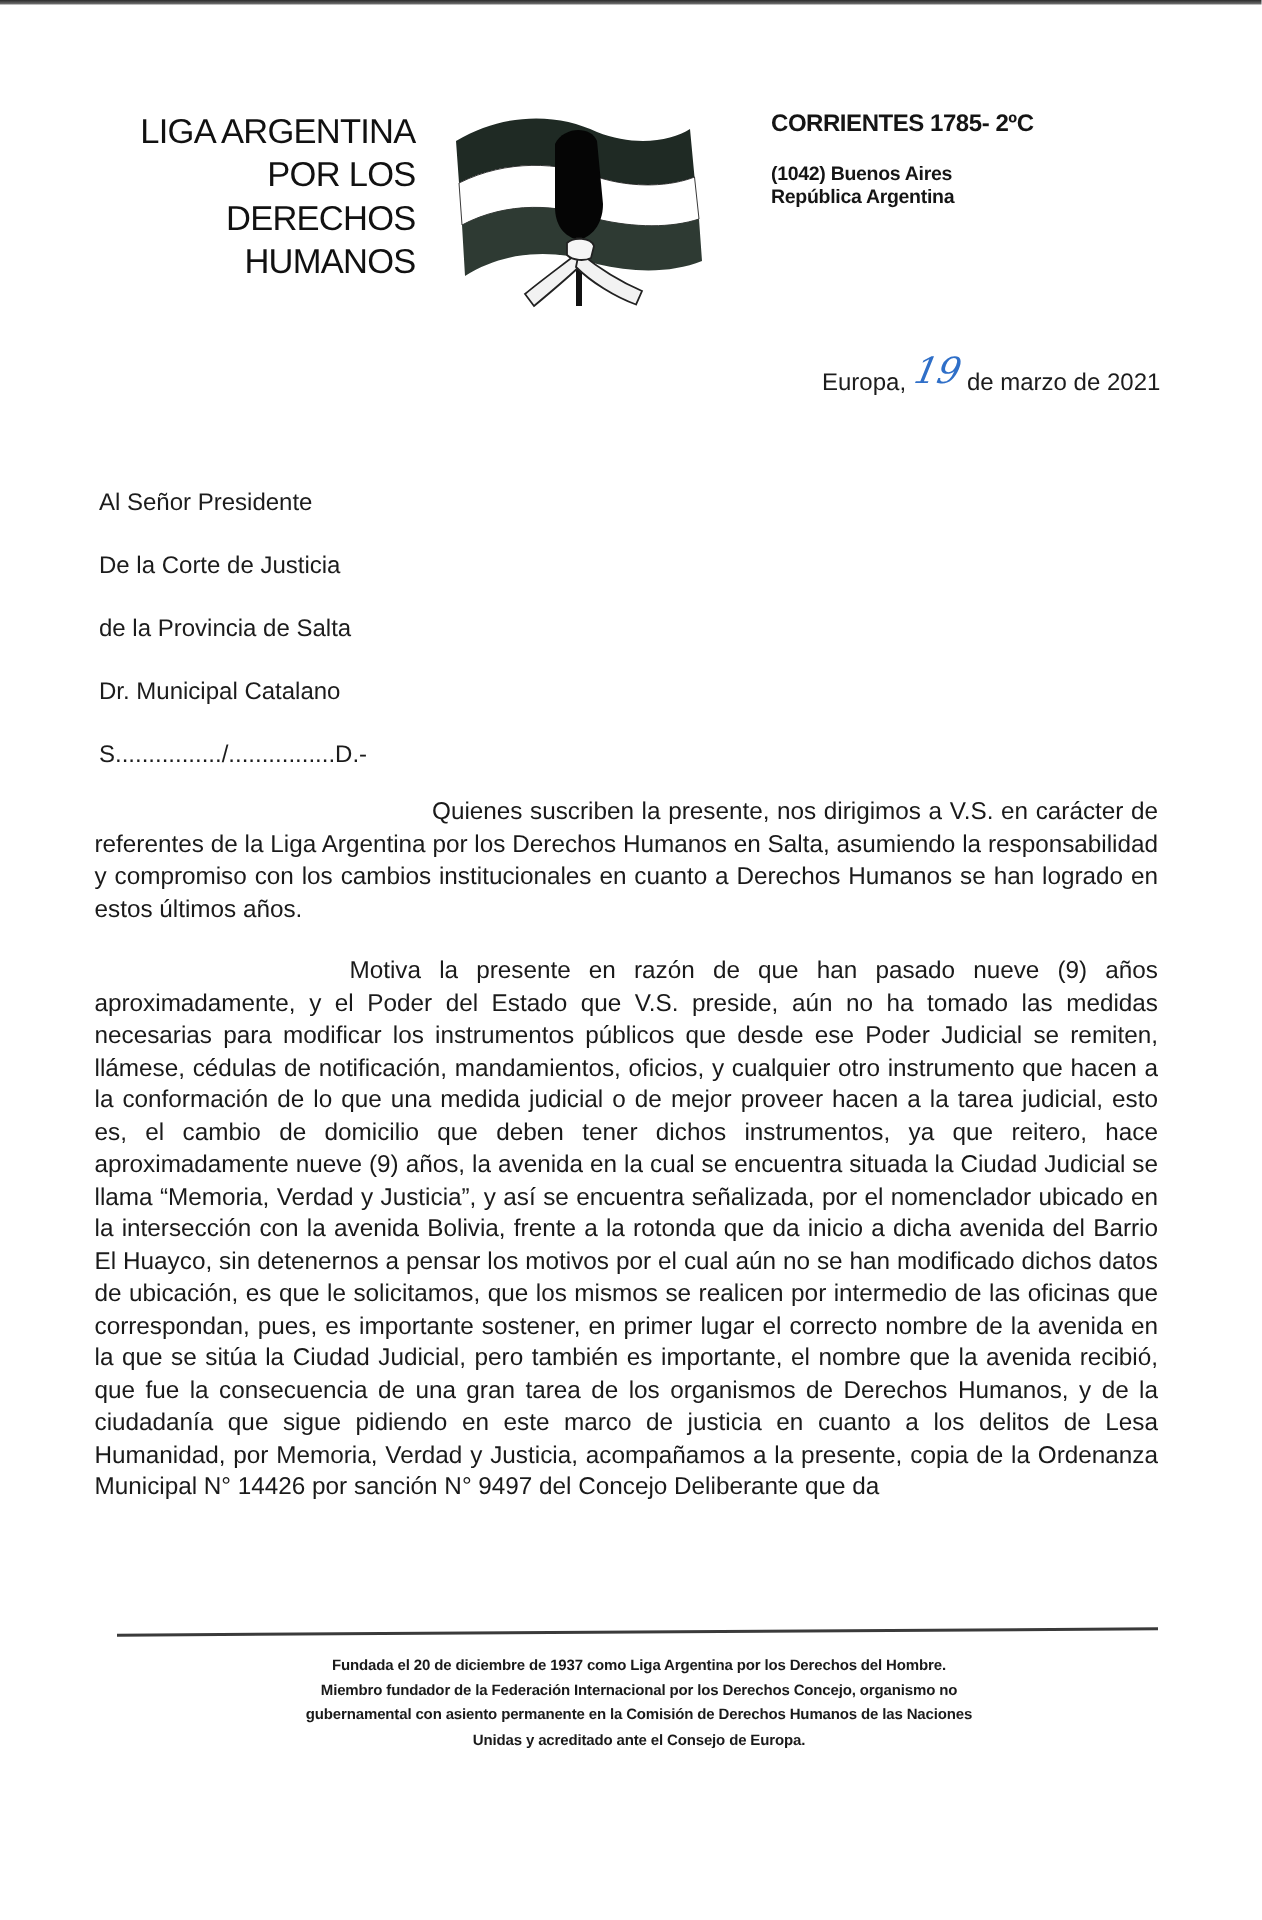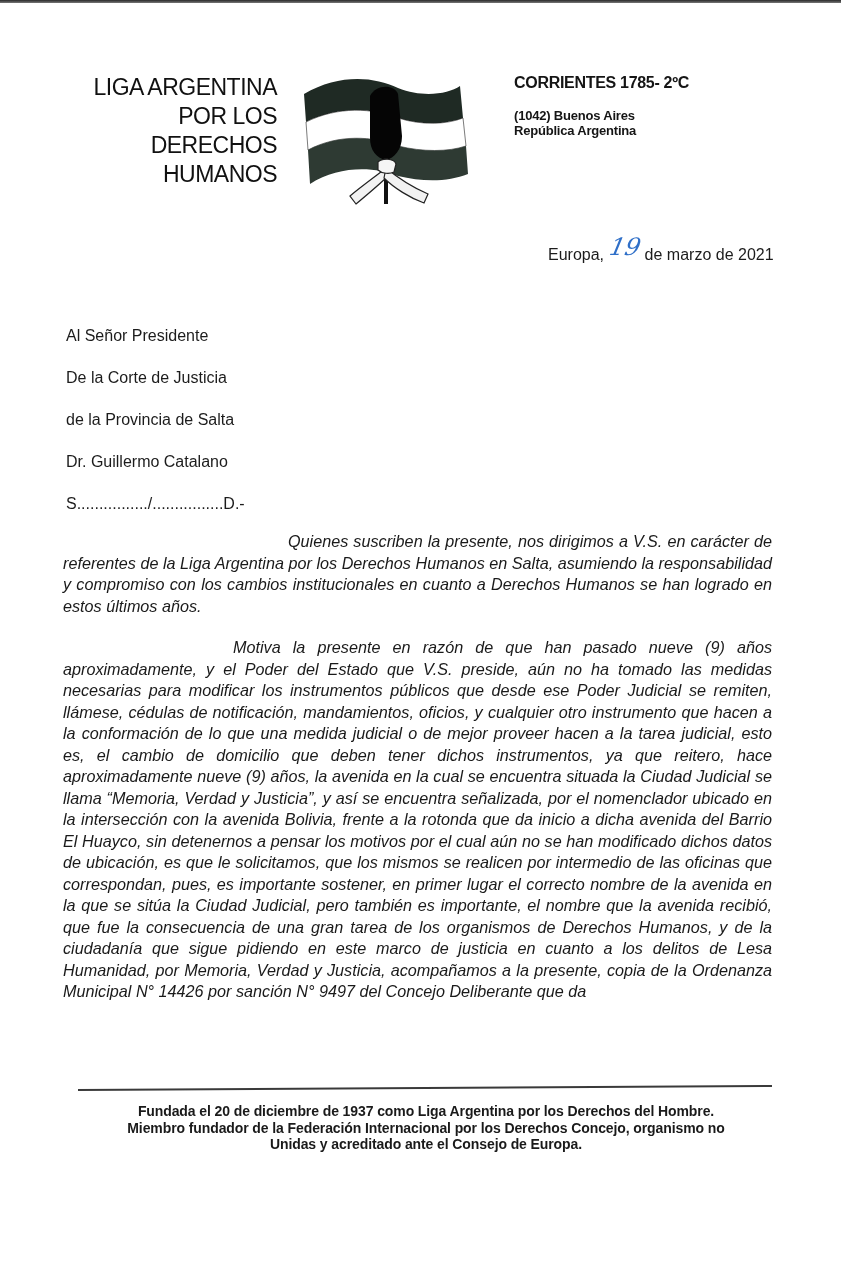--- a/index.html
+++ b/index.html
@@ -32,31 +32,31 @@
     .dateline .hand {
       display: inline-block; color: #2f6fc8; font-style: italic; font-family: "DejaVu Serif", serif;
       font-size: 24px; margin: 0 4px 0 6px; transform: translateY(-5px) skewX(-12deg);
     }
     .recipient {
       position: absolute; left: 66px; top: 327px; font-size: 16px; color: #1c1c1c;
     }
     .recipient div { height: 42px; white-space: nowrap; }
     .body-text {
       position: absolute; left: 63px; top: 531px; width: 709px;
-      font-size: 16.2px; line-height: 21.5px; text-align: justify; color: #1a1a1a; font-style: italic;
+      font-size: 16.2px; line-height: 21.5px; text-align: justify; color: #1a1a1a;
     }
     .body-text p { margin: 0; text-indent: 225px; }
     .body-text p + p { margin-top: 20px; text-indent: 170px; }
     .footer-rule {
       position: absolute; left: 78px; top: 1087px; width: 694px; height: 2px;
       background: #3a3a3a; transform: rotate(-0.35deg);
     }
     .footer {
       position: absolute; left: 70px; top: 1103px; width: 712px; text-align: center;
-      font-weight: bold; font-size: 14px; line-height: 16.5px; color: #1a1a1a;
+      font-weight: bold; font-size: 10px; line-height: 16.5px; color: #1a1a1a;
       letter-spacing: -0.1px;
     }
   </style>
 </head>
 <body>
 
 <div class="top-strip"></div>
 
 <div class="org-name">
   <div>LIGA ARGENTINA</div>
@@ -89,28 +89,29 @@
 </div>
 
 <div class="dateline">
   <span>Europa,</span><span class="hand">19</span><span>de marzo de 2021</span>
 </div>
 
 <div class="recipient">
   <div>Al Señor Presidente</div>
   <div>De la Corte de Justicia</div>
   <div>de la Provincia de Salta</div>
-  <div>Dr. Guillermo Catalano</div>
+  <div>Dr. Municipal Catalano</div>
   <div>S................/................D.-</div>
 </div>
 
 <div class="body-text">
   <p>Quienes suscriben la presente, nos dirigimos a V.S. en carácter de referentes de la Liga Argentina por los Derechos Humanos en Salta, asumiendo la responsabilidad y compromiso con los cambios institucionales en cuanto a Derechos Humanos se han logrado en estos últimos años.</p>
   <p>Motiva la presente en razón de que han pasado nueve (9) años aproximadamente, y el Poder del Estado que V.S. preside, aún no ha tomado las medidas necesarias para modificar los instrumentos públicos que desde ese Poder Judicial se remiten, llámese, cédulas de notificación, mandamientos, oficios, y cualquier otro instrumento que hacen a la conformación de lo que una medida judicial o de mejor proveer hacen a la tarea judicial, esto es, el cambio de domicilio que deben tener dichos instrumentos, ya que reitero, hace aproximadamente nueve (9) años, la avenida en la cual se encuentra situada la Ciudad Judicial se llama “Memoria, Verdad y Justicia”, y así se encuentra señalizada, por el nomenclador ubicado en la intersección con la avenida Bolivia, frente a la rotonda que da inicio a dicha avenida del Barrio El Huayco, sin detenernos a pensar los motivos por el cual aún no se han modificado dichos datos de ubicación, es que le solicitamos, que los mismos se realicen por intermedio de las oficinas que correspondan, pues, es importante sostener, en primer lugar el correcto nombre de la avenida en la que se sitúa  la Ciudad Judicial, pero también es importante, el nombre que la avenida recibió, que fue la consecuencia de una gran tarea de los organismos de Derechos Humanos, y de la ciudadanía que sigue pidiendo en este marco de justicia en cuanto a los delitos de Lesa Humanidad, por Memoria, Verdad y Justicia, acompañamos a la presente, copia de la Ordenanza Municipal N° 14426 por sanción N° 9497 del Concejo Deliberante que da</p>
 </div>
 
 <div class="footer-rule"></div>
 
 <div class="footer">
   <div>Fundada el 20 de diciembre de 1937 como Liga Argentina por los Derechos del Hombre.</div>
   <div>Miembro fundador de la Federación Internacional por los Derechos Concejo, organismo no</div>
+  <div>gubernamental con asiento permanente en la Comisión de Derechos Humanos de las Naciones</div>
   <div>Unidas y acreditado ante el Consejo de Europa.</div>
 </div>
 
 </body></html>

